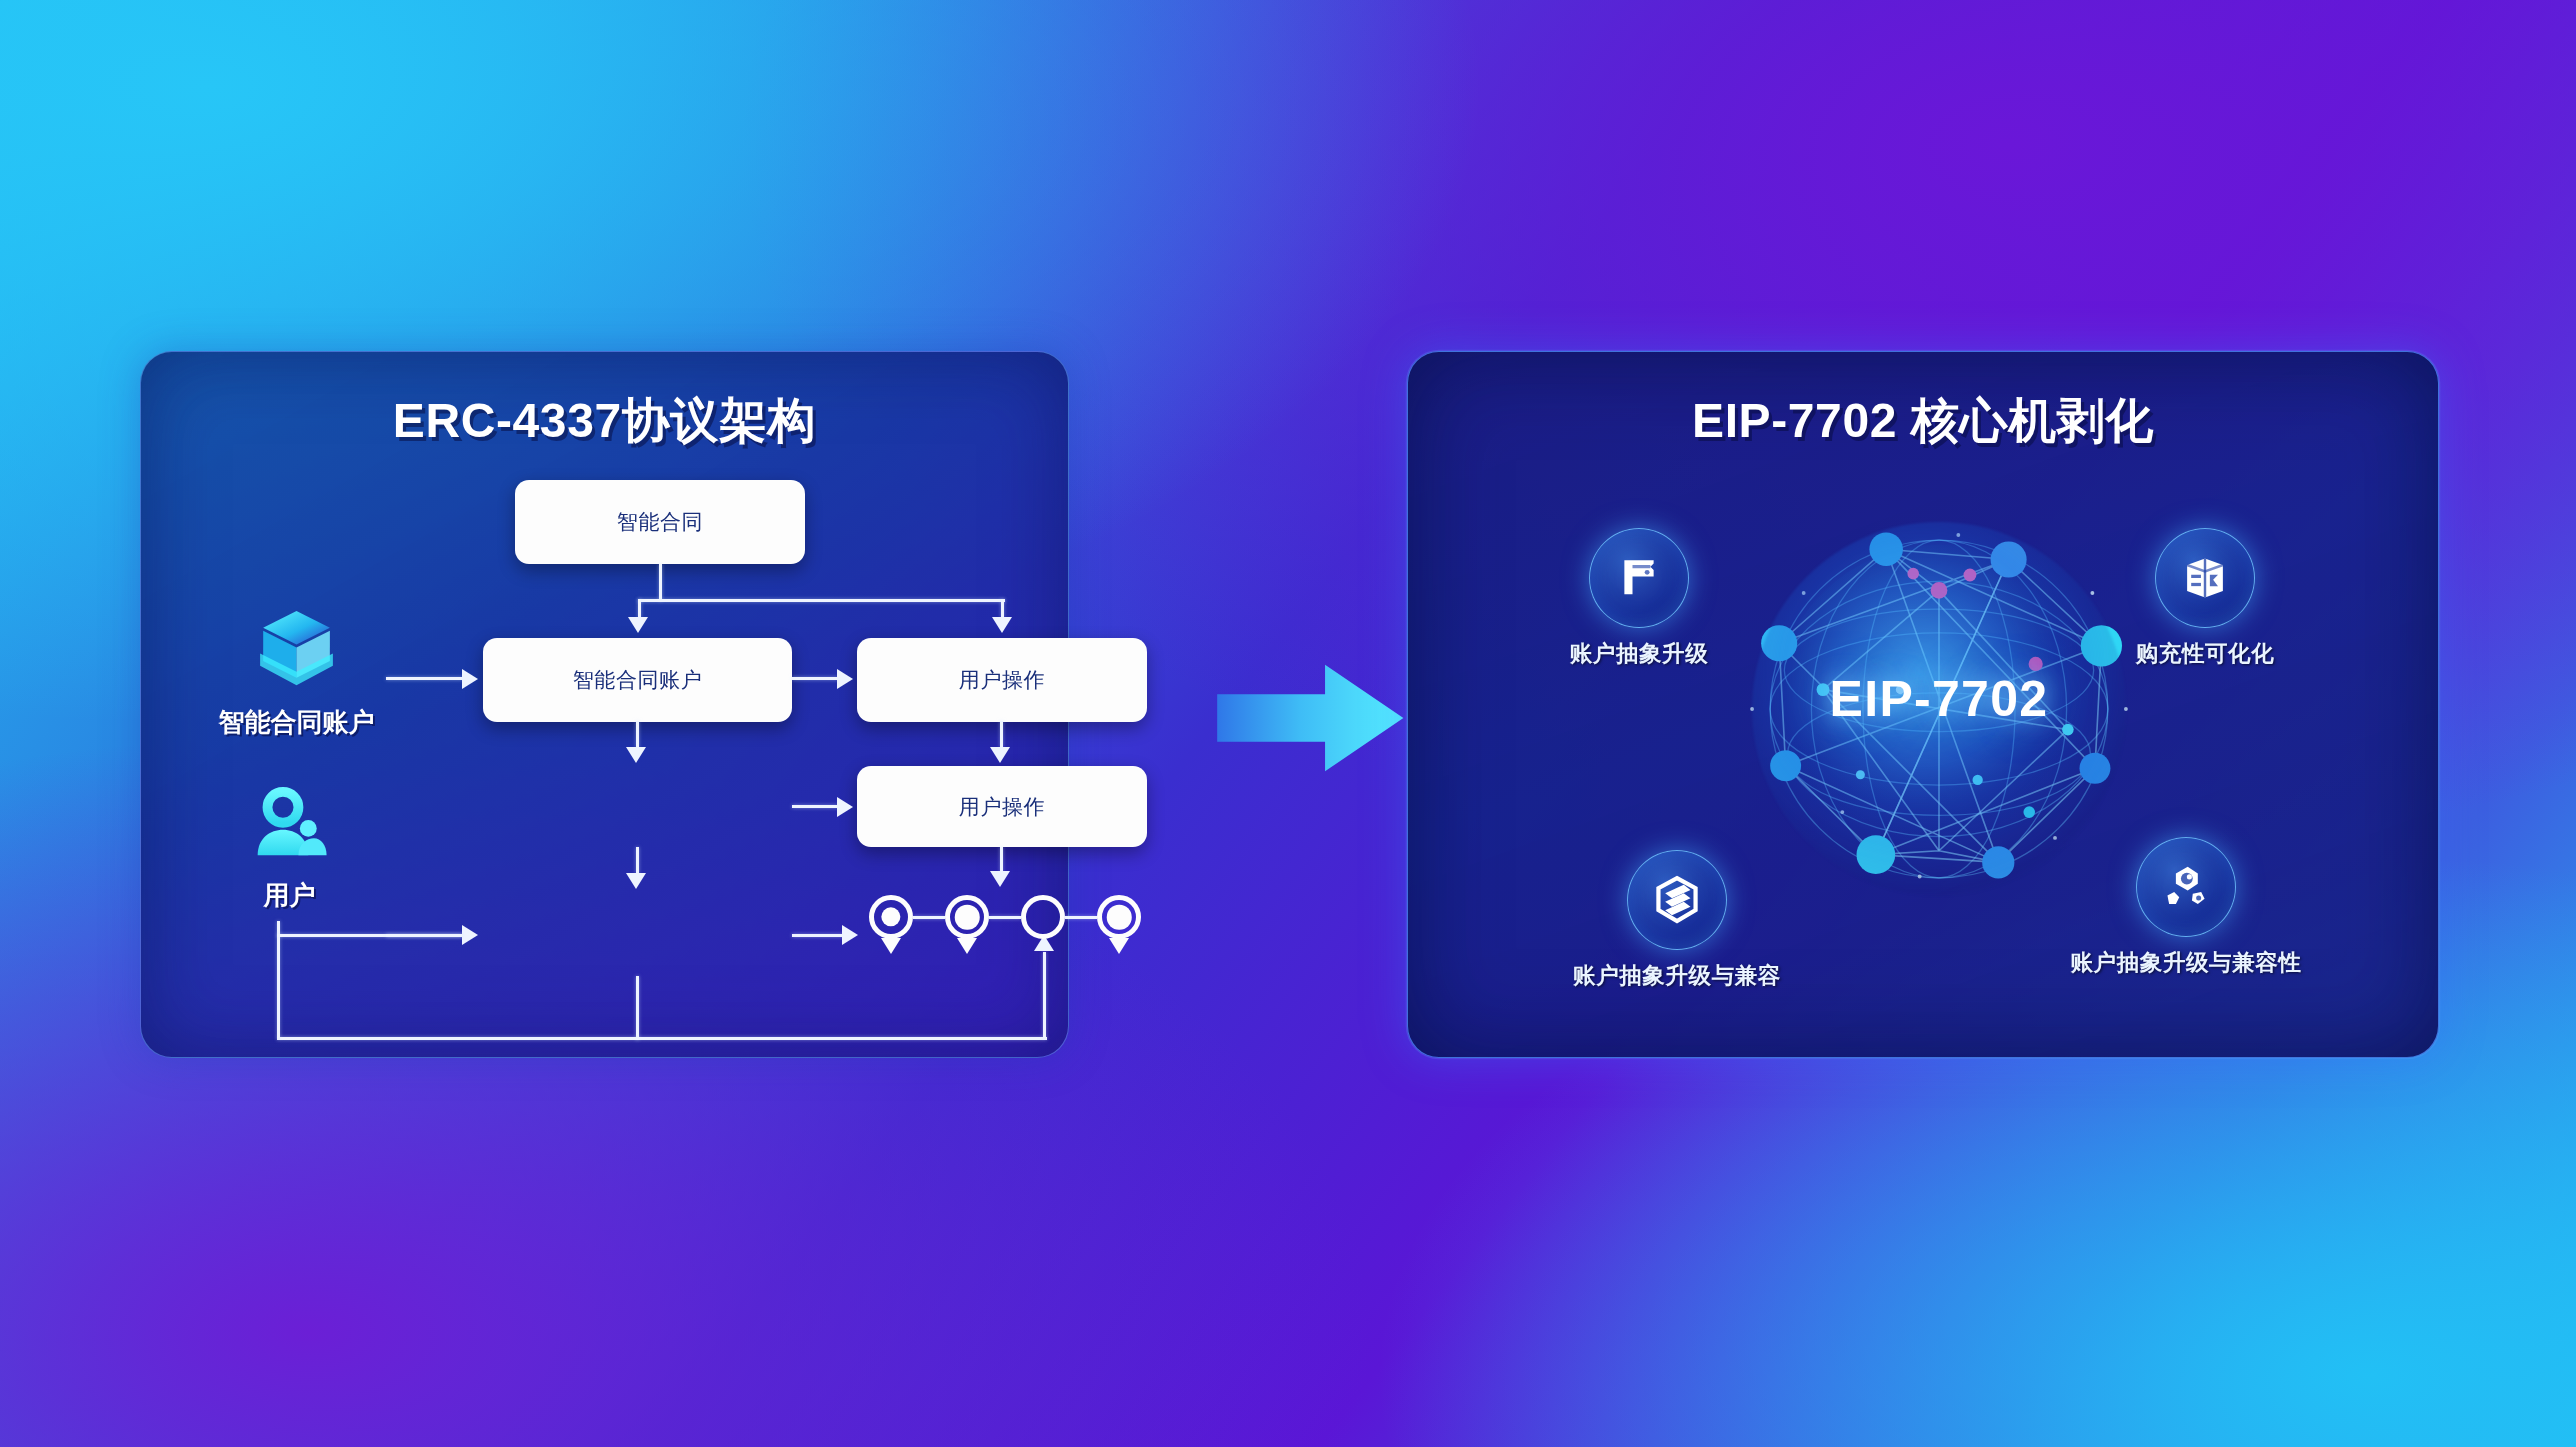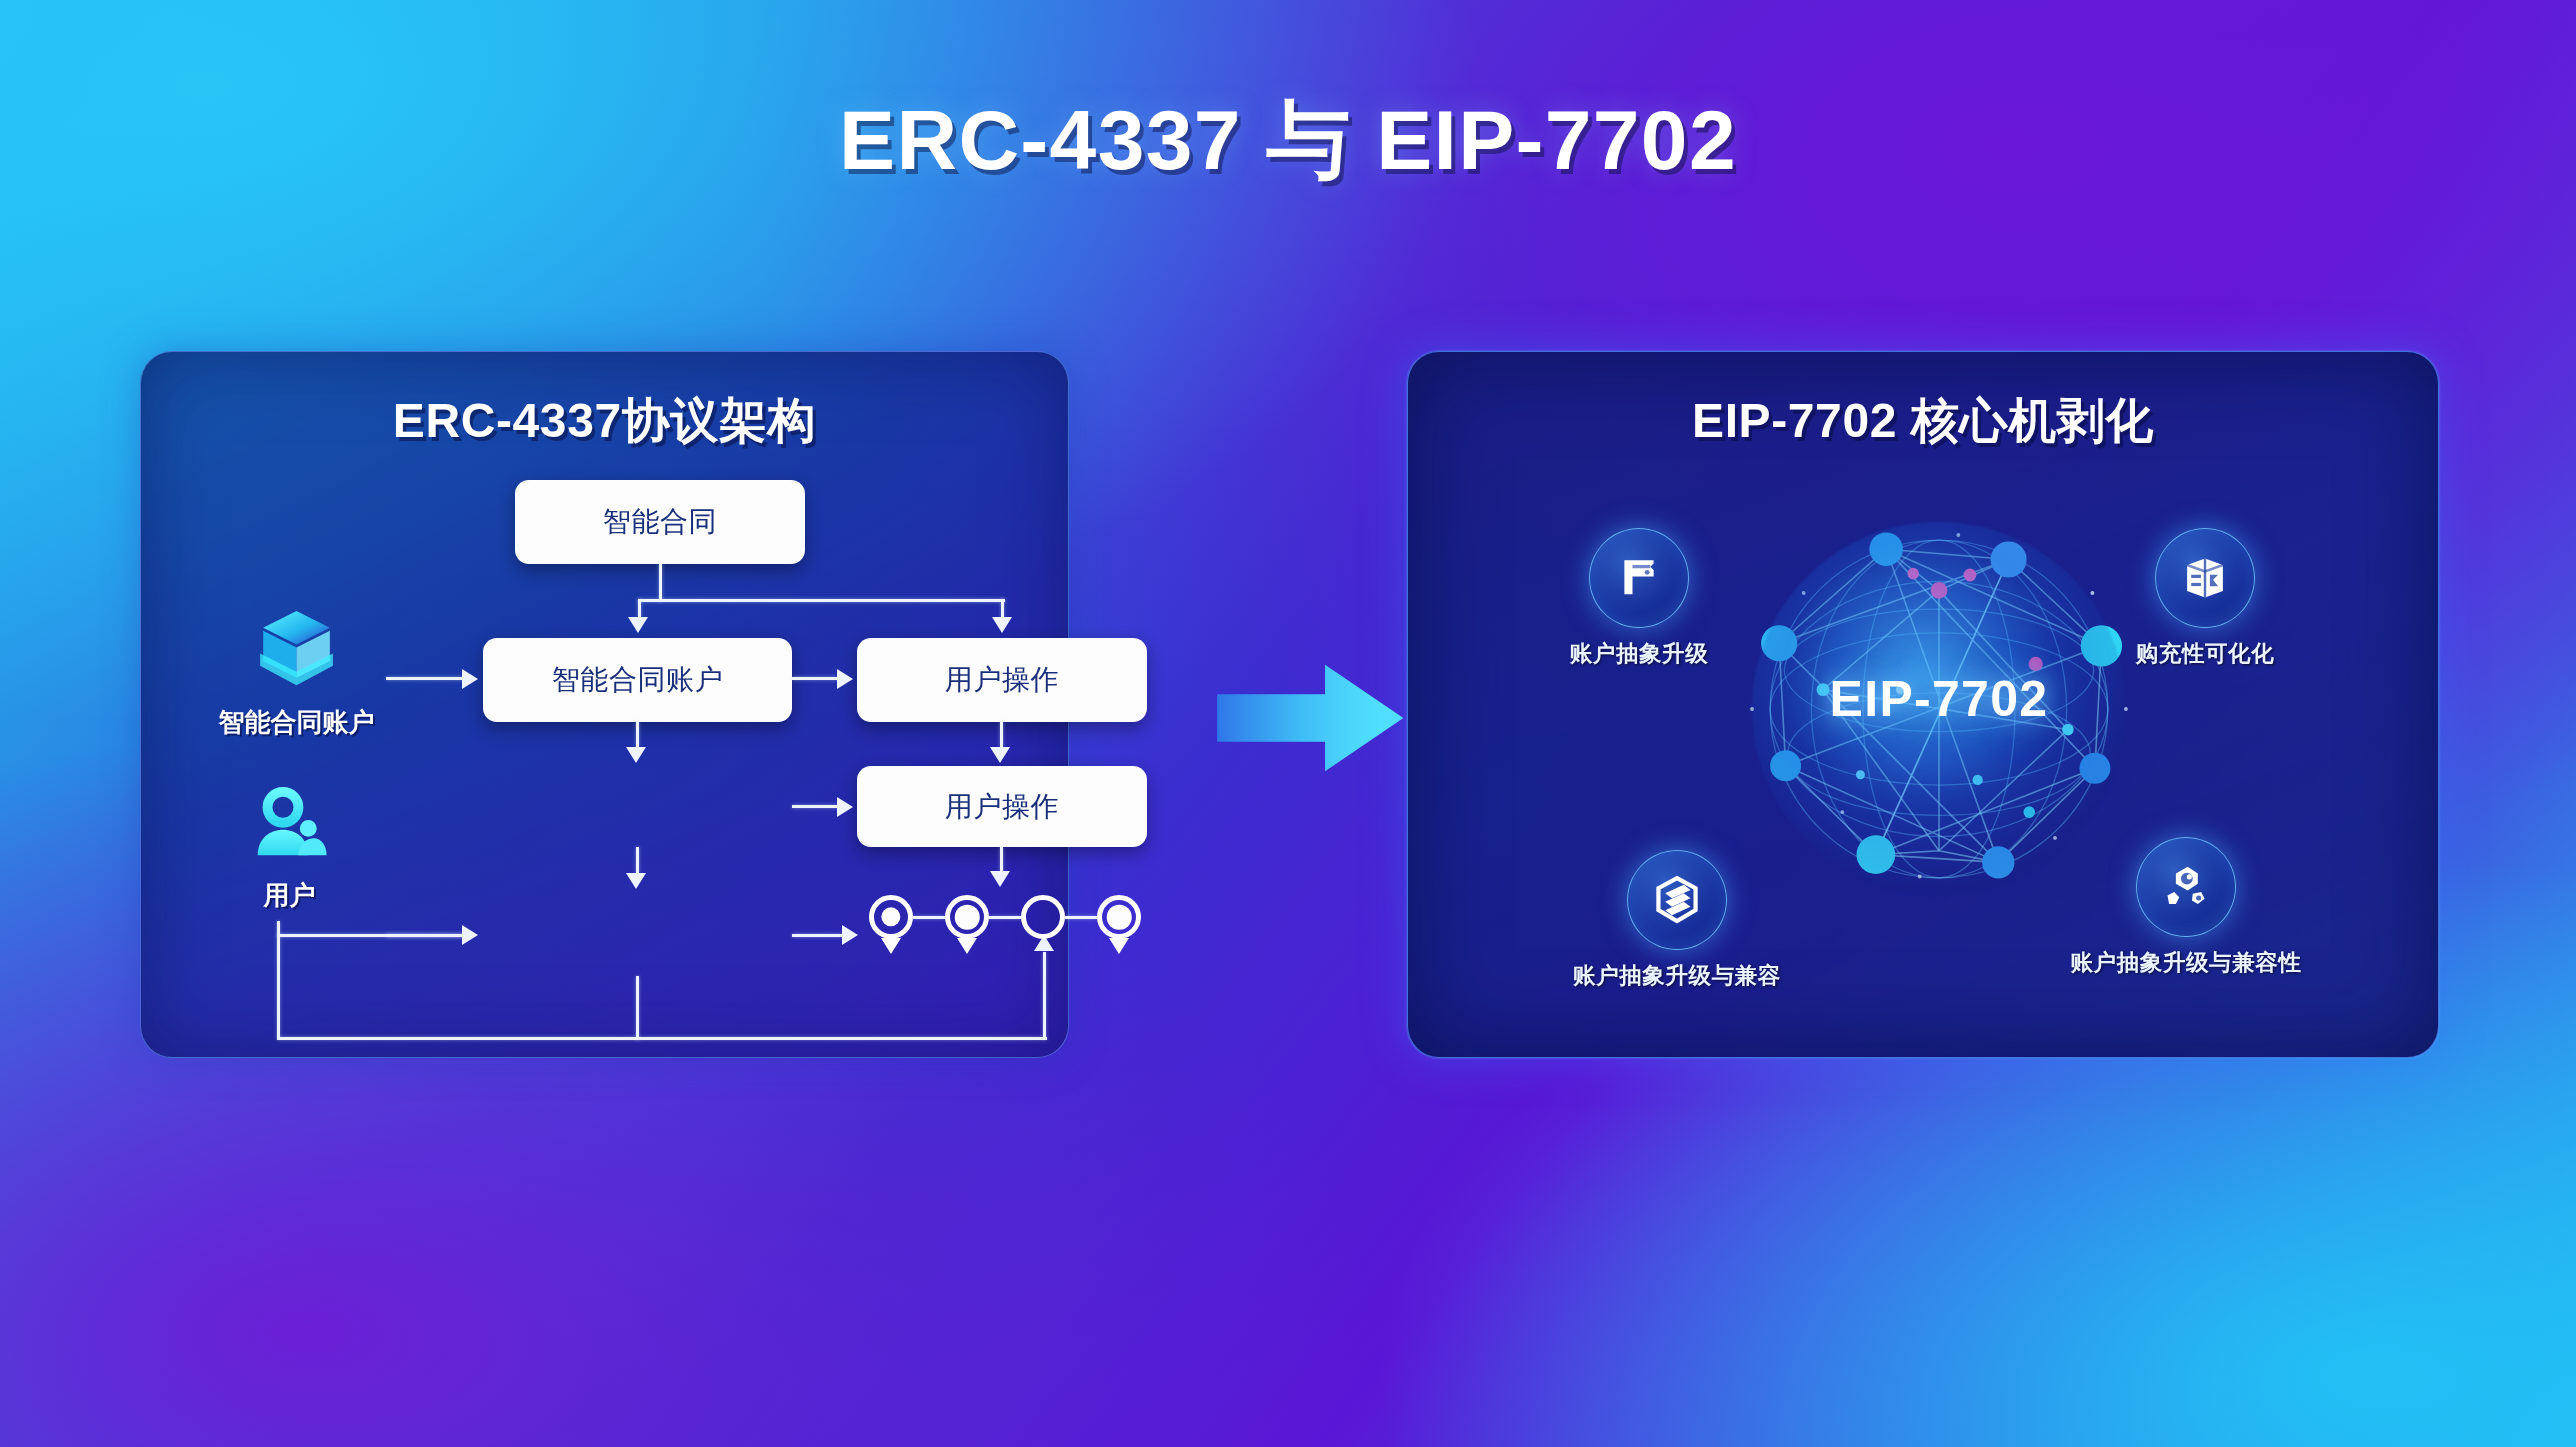--- a/index.html
+++ b/index.html
@@ -44,21 +44,21 @@
   .panel-title{
     position:absolute;left:0;width:100%;top:37px;text-align:center;
     font-size:48px;font-weight:800;color:#fff;letter-spacing:0.6px;
     text-shadow:3.2px 3.9px 0 rgba(6,10,60,.5);
   }
 
   
   .fbox{
     position:absolute;background:#fdfdfd;border-radius:14px;
     display:flex;align-items:center;justify-content:center;
-    color:#1a2f7a;font-size:28px;font-weight:500;letter-spacing:0.6px;
+    color:#1a2f7a;font-size:21px;font-weight:500;letter-spacing:0.6px;
     box-shadow:0 6.4px 16.7px rgba(0,0,0,.32);
   }
 
   
   .ln{position:absolute;background:#eef4ff;box-shadow:0 0 3.9px rgba(210,230,255,.5);}
   .ln.h{height:3.2px;}
   .ln.v{width:3.2px;}
   .arw{position:absolute;width:0;height:0;}
   .arw.down{border-left:10.3px solid transparent;border-right:10.3px solid transparent;border-top:16.7px solid #eef4ff;}
   .arw.right{border-top:10.3px solid transparent;border-bottom:10.3px solid transparent;border-left:16.7px solid #eef4ff;}
@@ -99,21 +99,20 @@
     box-shadow:0 0 26px rgba(70,170,255,.55), inset 0 0 22px rgba(60,150,255,.35);
     display:flex;align-items:center;justify-content:center;
   }
   .feat .cap{margin-top:10.3px;font-size:22.5px;color:#eaf4ff;font-weight:600;letter-spacing:0.6px;text-shadow:1.3px 1.3px 2.6px rgba(0,0,0,.6);}
 </style>
 </head>
 <body>
 
 <div id="stage">
 
-  <div class="main-title">ERC-4337 与 EIP-7702</div>
 
   <div class="panel panel-left">
     <div class="panel-title">ERC-4337协议架构</div>
   </div>
 
   <div class="sidegrp" style="left:200px;top:602px;">
     <svg width="97" height="97" viewBox="0 0 64 64">
       <defs>
         <linearGradient id="gc" x1="0" y1="0" x2="1" y2="1">
           <stop offset="0%" stop-color="#5df4ff"></stop>

